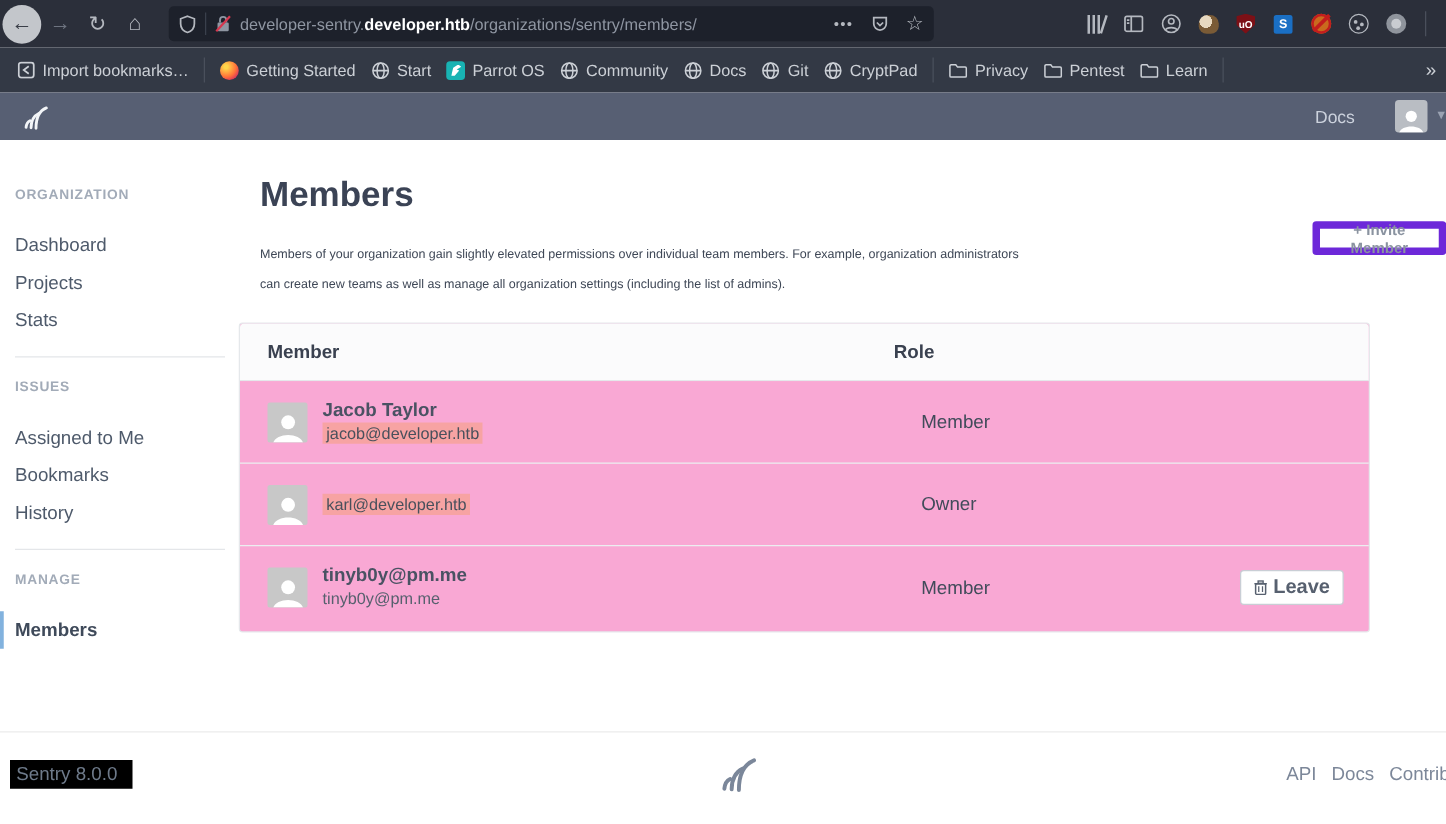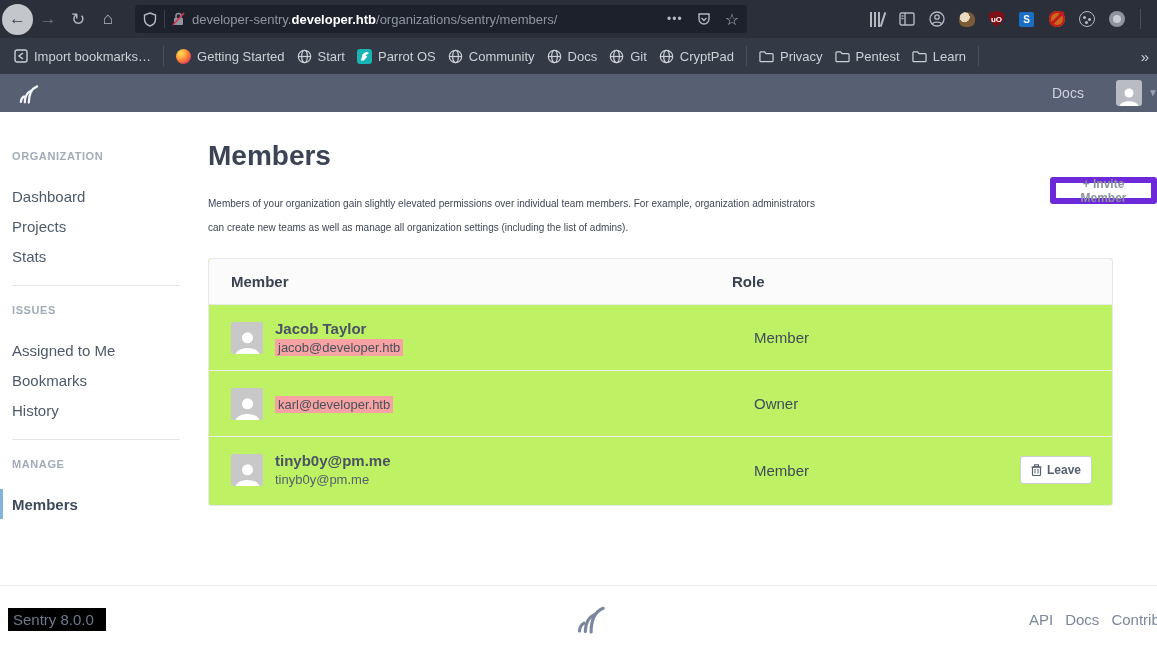--- a/index.html
+++ b/index.html
@@ -74,37 +74,37 @@
   .side-div { height:1px; background:#e4e6e9; margin:14px 16px 0 12px; }
   .sp1 { height:38px; } .sp2 { height:19px; } .sp3 { height:18px; }
 
   
   .main-title { position:absolute; left:208px; top:140px; font-size:28px; font-weight:bold; color:#3b4355; }
   .invite-btn { position:absolute; left:1050px; top:145px; height:27px; padding:0 11px; background:#fff;
     border:6px solid #6d28d9; border-radius:3px; font-size:12px; font-weight:bold; color:#8a93a0;
     display:flex; align-items:center;margin-top:32px; }
   .desc { position:absolute; left:208px; top:192px; font-size:10px; color:#3e4756; line-height:24px; white-space:nowrap; }
 
-  .panel { position:absolute; left:208px; top:258px; width:905px; height:248px; border:1px solid #e5e8eb;
-    border-radius:3px; background:#bef264; }
+  .panel { position:absolute; left:191px; top:258px; width:905px; height:248px; border:1px solid #e5e8eb;
+    border-radius:3px; background:#f9a8d4; }
   .phead { height:46px; background:#fbfbfc; border-bottom:1px solid #e5e8eb; border-radius:3px 3px 0 0;
     display:flex; align-items:center; font-size:15px; font-weight:bold; color:#3a4150; }
   .col-member { padding-left:22px; width:523px; }
   .trow { height:66px; display:flex; align-items:center; border-bottom:1px solid #eceef0; position:relative; }
   .trow:last-child { border-bottom:none; }
   .avatar { margin-left:22px; width:32px; height:32px; border-radius:2px; background:#c8c8c8;
     display:flex; align-items:flex-end; justify-content:center; overflow:hidden; flex:0 0 auto; }
   .minfo { margin-left:12px; width:479px; }
   .mname { font-size:15px; font-weight:bold; color:#4a5263; line-height:18px; }
   .memail { font-size:13px; color:#57606e; line-height:17px; display:inline-block; }
   .memail.hl { background:#f7a3a3; color:#49505c; padding:0 3px; }
   .role { font-size:15px; color:#414b5a; }
   .leave-btn { position:absolute; right:20px; top:50%; transform:translateY(-50%); height:28px; padding:0 10px;
     background:#fff; border:1px solid #c9ced5; border-radius:3px; display:flex; align-items:center; gap:5px;
-    font-size:12px; font-weight:bold; color:#57606f; }
+    font-size:16px; font-weight:bold; color:#57606f; }
 
   
   .footer { position:absolute; left:0; top:585px; width:1157px; height:74px; border-top:1px solid #ececec; }
   .version { position:absolute; left:8px; top:22px; background:#000000; color:#6e7a8a; font-size:15px; padding:3px 12px 3px 5px; }
   .footer-logo { position:absolute; left:568px; top:13px; color:#7b879a; }
   .footer-links { position:absolute; left:1029px; top:25px; display:flex; gap:12px; font-size:15px; color:#7c8799; white-space:nowrap; }
 </style>
 </head>
 <body>
 

